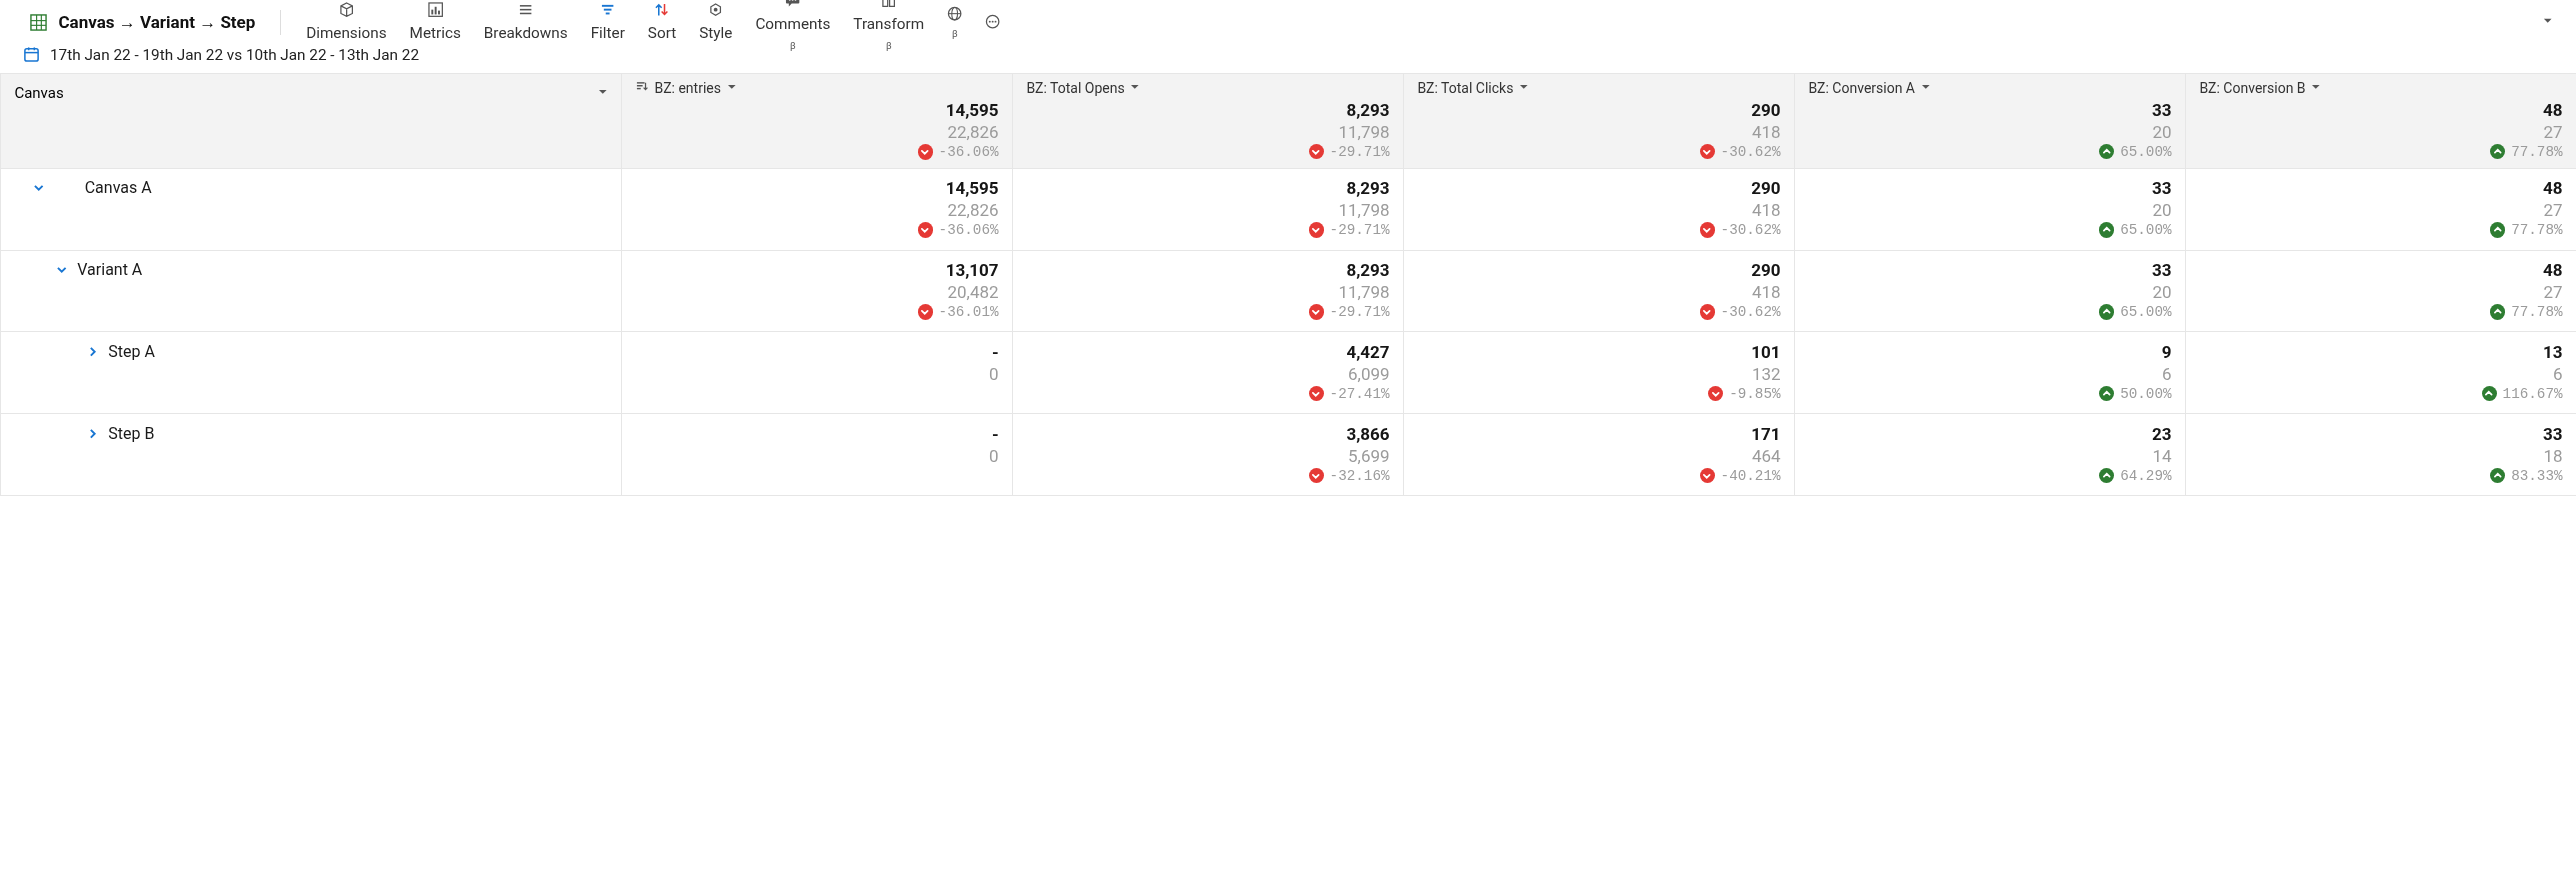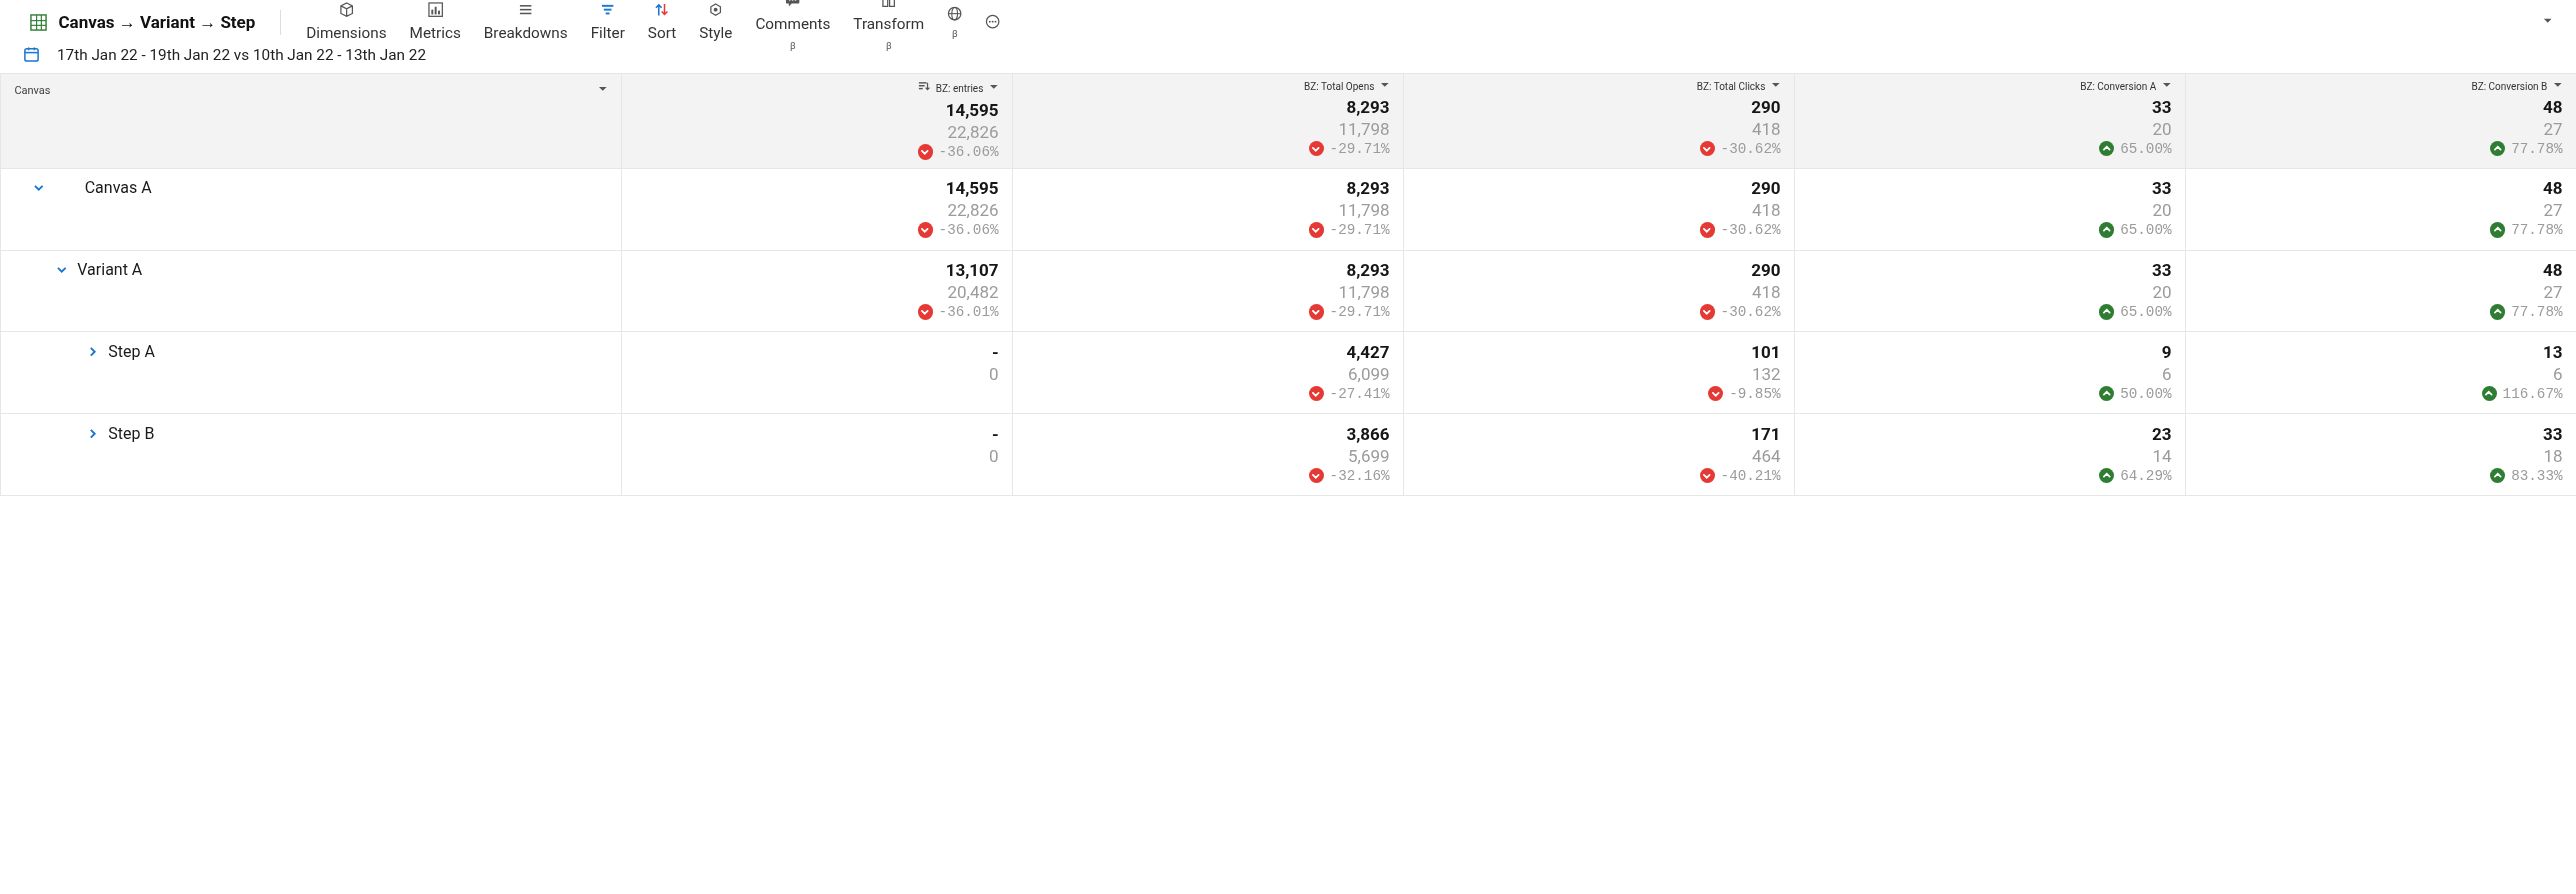--- a/index.html
+++ b/index.html
@@ -50,21 +50,21 @@
   .toolbar-caret-right {
     color: #555;
     font-size: 11.5px;
     cursor: pointer;
   }
 
   .date-row {
     display: flex;
     align-items: center;
     padding: 3.8px 23px 9.6px 23px;
-    gap: 17px;
+    gap: 10px;
     font-size: 15.3px;
     color: #222;
   }
 
   .icon { display: inline-flex; align-items: center; justify-content: center; }
   .icon svg { display: block; }
 
   
   table {
     width: 100%;
@@ -78,39 +78,38 @@
   thead th {
     background: #f3f3f3;
   }
   .col-dim { width: 621px; }
   .col-metric { width: 391px; }
 
   .dim-header {
     text-align: center;
     padding: 9.6px 13.4px;
     font-weight: 400;
-    font-size: 11px;
-    color: #404040;
+    font-size: 15px;
+    color: #000000;
   }
   .dim-header-inner {
     display: flex;
     justify-content: space-between;
     align-items: center;
   }
   .metric-header {
     text-align: right;
     padding: 5.7px 13.4px 7.6px;
     font-weight: 400;
   }
   .metric-header .mh-title {
     display: flex;
-    justify-content: flex-end;
     align-items: center;
     gap: 5.7px;
-    font-size: 10px;
+    font-size: 14px;
     color: #333;
   }
   .metric-header .mh-title .sort-icon { color: #555; font-size: 13.4px; }
   .metric-header .mh-v1 { font-size: 17px; font-weight: 700; color: #161616; margin-top: 3.8px; }
   .metric-header .mh-v2 { font-size: 17px; color: #9b9b9b; margin-top: 1.9px; }
   .mh-delta, .cell-delta {
     display: flex;
     justify-content: flex-end;
     align-items: center;
     gap: 5.7px;

